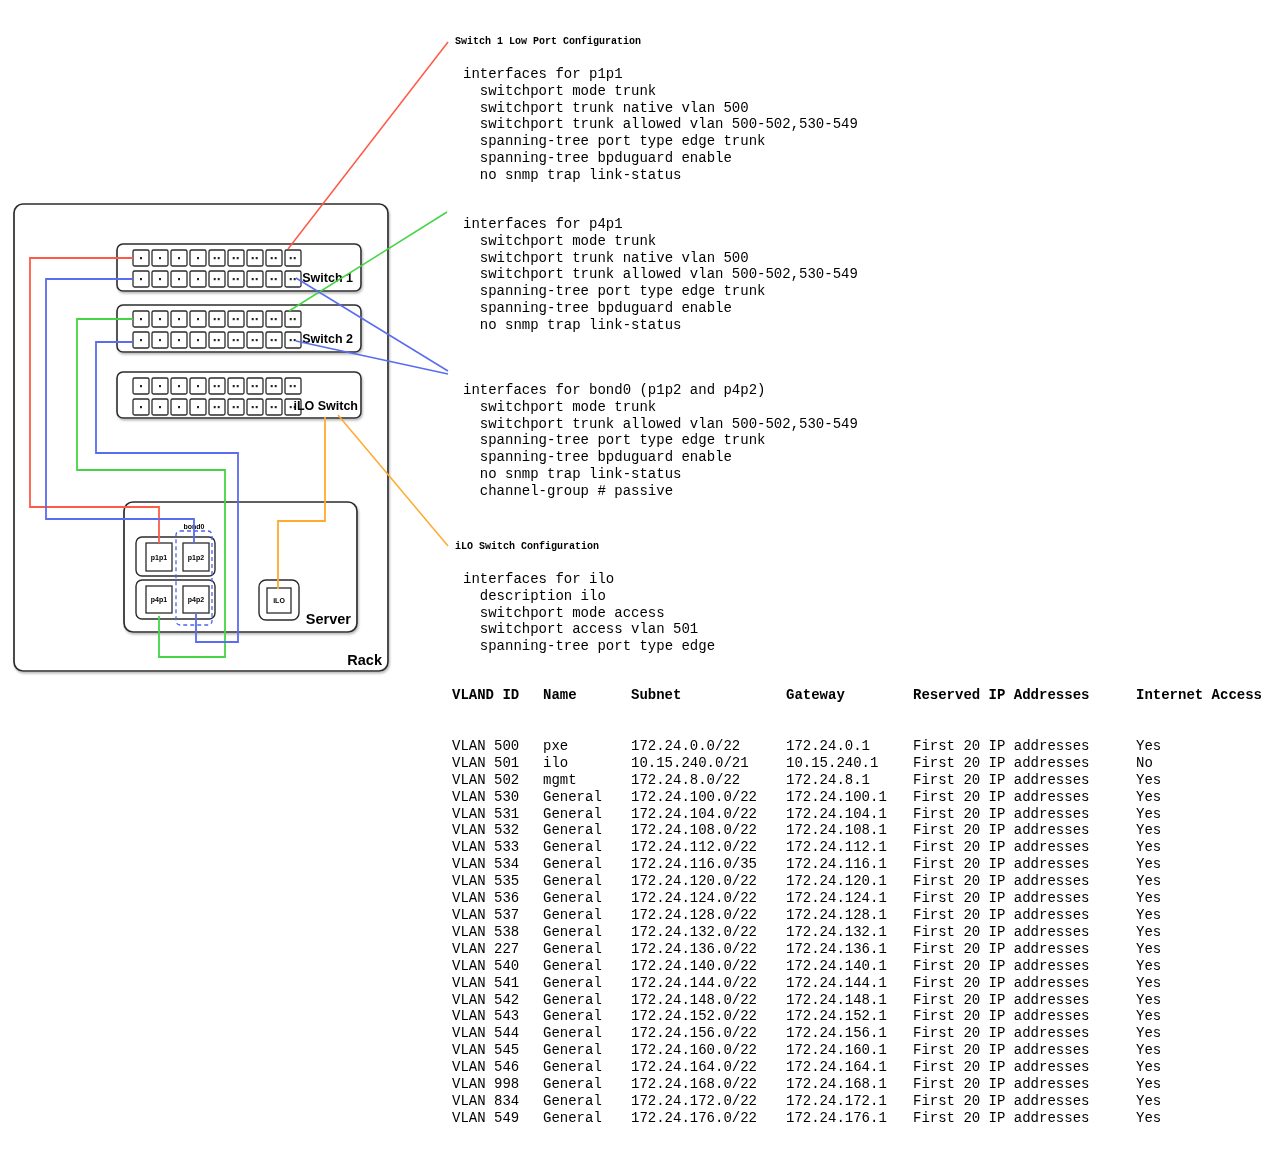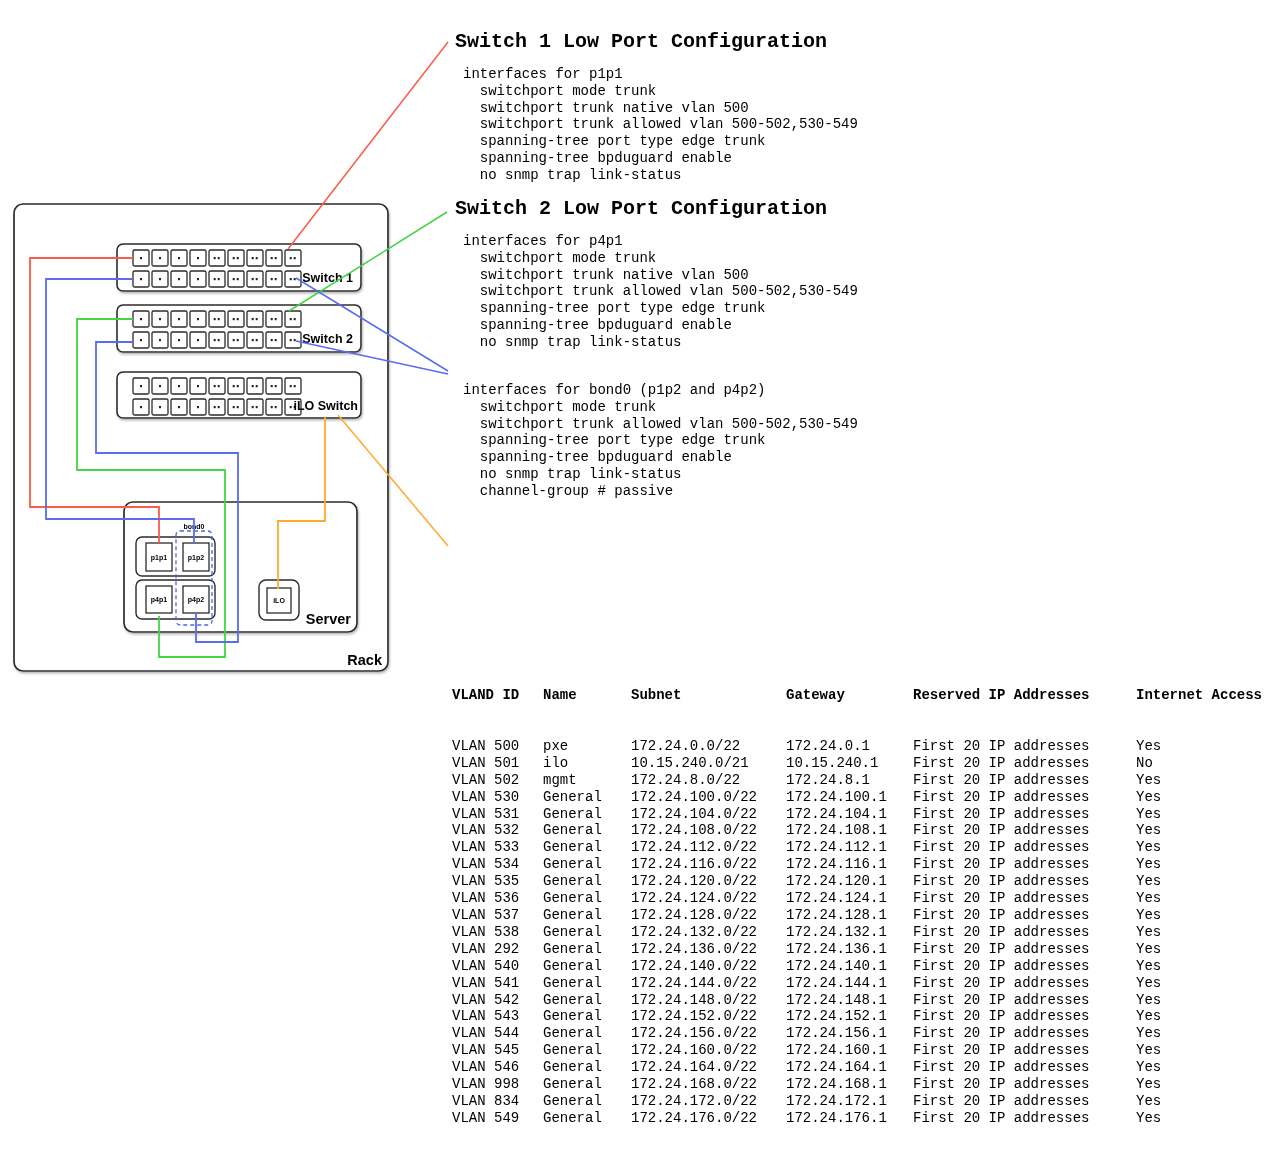--- a/index.html
+++ b/index.html
@@ -3,21 +3,21 @@
 <meta charset="utf-8">
 <style>
   html,body{margin:0;padding:0;background:#fff;}
   .canvas{position:relative;width:1287px;height:1154px;background:#fff;overflow:hidden;
           font-family:"Liberation Sans",sans-serif;color:#000;}
   svg{position:absolute;left:0;top:0;}
   .s-lbl{font-family:"Liberation Sans",sans-serif;font-weight:bold;font-size:12.5px;fill:#000;}
   .s-lbl-lg{font-family:"Liberation Sans",sans-serif;font-weight:bold;font-size:14.5px;fill:#000;}
   .s-lbl-xs{font-family:"Liberation Sans",sans-serif;font-weight:bold;font-size:7px;fill:#000;}
   .cfg{position:absolute;left:455px;width:460px;}
-  .cfg-title{font-family:"Liberation Mono",monospace;font-weight:bold;font-size:20px;line-height:17px;white-space:pre;}
+  .cfg-title{font-family:"Liberation Mono",monospace;font-weight:bold;font-size:10px;line-height:17px;white-space:pre;}
   .cfg-body{font-family:"Liberation Mono",monospace;font-size:14px;line-height:16.8px;margin:16px 0 0 8px;white-space:pre;}
   .vlan-table{position:absolute;left:452px;top:687px;font-family:"Liberation Mono",monospace;font-size:14px;}
   .trow{display:grid;grid-template-columns:91px 88px 155px 127px 223px 125px;line-height:16.9px;white-space:pre;}
   .thead{font-weight:bold;margin-bottom:34px;}
 </style>
 </head>
 <body>
 
 <div class="canvas">
 
@@ -235,62 +235,69 @@
     <div class="cfg-title">Switch 1 Low Port Configuration</div>
     <pre class="cfg-body">interfaces for p1p1
   switchport mode trunk
   switchport trunk native vlan 500
   switchport trunk allowed vlan 500-502,530-549
   spanning-tree port type edge trunk
   spanning-tree bpduguard enable
   no snmp trap link-status</pre>
   </div>
   <div class="cfg" style="top:200px">
-    <div class="cfg-title">Switch 2 Low Port Configuration</div>
     <pre class="cfg-body">interfaces for p4p1
   switchport mode trunk
   switchport trunk native vlan 500
   switchport trunk allowed vlan 500-502,530-549
   spanning-tree port type edge trunk
   spanning-tree bpduguard enable
   no snmp trap link-status</pre>
   </div>
   <div class="cfg" style="top:366px">
     <pre class="cfg-body">interfaces for bond0 (p1p2 and p4p2)
   switchport mode trunk
   switchport trunk allowed vlan 500-502,530-549
   spanning-tree port type edge trunk
   spanning-tree bpduguard enable
   no snmp trap link-status
   channel-group # passive</pre>
+  </div>
+  <div class="cfg" style="top:538px">
+    <div class="cfg-title">iLO Switch Configuration</div>
+    <pre class="cfg-body">interfaces for ilo
+  description ilo
+  switchport mode access
+  switchport access vlan 501
+  spanning-tree port type edge</pre>
   </div>
 
   <div class="vlan-table">
     <div class="trow thead">
       <div>VLAND ID</div>
       <div>Name</div>
       <div>Subnet</div>
       <div>Gateway</div>
       <div>Reserved IP Addresses</div>
       <div>Internet Access</div>
     </div>
     <div>
         <div class="trow"><div>VLAN 500</div><div>pxe</div><div>172.24.0.0/22</div><div>172.24.0.1</div><div>First 20 IP addresses</div><div>Yes</div></div>
         <div class="trow"><div>VLAN 501</div><div>ilo</div><div>10.15.240.0/21</div><div>10.15.240.1</div><div>First 20 IP addresses</div><div>No</div></div>
         <div class="trow"><div>VLAN 502</div><div>mgmt</div><div>172.24.8.0/22</div><div>172.24.8.1</div><div>First 20 IP addresses</div><div>Yes</div></div>
         <div class="trow"><div>VLAN 530</div><div>General</div><div>172.24.100.0/22</div><div>172.24.100.1</div><div>First 20 IP addresses</div><div>Yes</div></div>
         <div class="trow"><div>VLAN 531</div><div>General</div><div>172.24.104.0/22</div><div>172.24.104.1</div><div>First 20 IP addresses</div><div>Yes</div></div>
         <div class="trow"><div>VLAN 532</div><div>General</div><div>172.24.108.0/22</div><div>172.24.108.1</div><div>First 20 IP addresses</div><div>Yes</div></div>
         <div class="trow"><div>VLAN 533</div><div>General</div><div>172.24.112.0/22</div><div>172.24.112.1</div><div>First 20 IP addresses</div><div>Yes</div></div>
-        <div class="trow"><div>VLAN 534</div><div>General</div><div>172.24.116.0/22</div><div>172.24.116.1</div><div>First 20 IP addresses</div><div>Yes</div></div>
+        <div class="trow"><div>VLAN 534</div><div>General</div><div>172.24.116.0/35</div><div>172.24.116.1</div><div>First 20 IP addresses</div><div>Yes</div></div>
         <div class="trow"><div>VLAN 535</div><div>General</div><div>172.24.120.0/22</div><div>172.24.120.1</div><div>First 20 IP addresses</div><div>Yes</div></div>
         <div class="trow"><div>VLAN 536</div><div>General</div><div>172.24.124.0/22</div><div>172.24.124.1</div><div>First 20 IP addresses</div><div>Yes</div></div>
         <div class="trow"><div>VLAN 537</div><div>General</div><div>172.24.128.0/22</div><div>172.24.128.1</div><div>First 20 IP addresses</div><div>Yes</div></div>
         <div class="trow"><div>VLAN 538</div><div>General</div><div>172.24.132.0/22</div><div>172.24.132.1</div><div>First 20 IP addresses</div><div>Yes</div></div>
-        <div class="trow"><div>VLAN 292</div><div>General</div><div>172.24.136.0/22</div><div>172.24.136.1</div><div>First 20 IP addresses</div><div>Yes</div></div>
+        <div class="trow"><div>VLAN 227</div><div>General</div><div>172.24.136.0/22</div><div>172.24.136.1</div><div>First 20 IP addresses</div><div>Yes</div></div>
         <div class="trow"><div>VLAN 540</div><div>General</div><div>172.24.140.0/22</div><div>172.24.140.1</div><div>First 20 IP addresses</div><div>Yes</div></div>
         <div class="trow"><div>VLAN 541</div><div>General</div><div>172.24.144.0/22</div><div>172.24.144.1</div><div>First 20 IP addresses</div><div>Yes</div></div>
         <div class="trow"><div>VLAN 542</div><div>General</div><div>172.24.148.0/22</div><div>172.24.148.1</div><div>First 20 IP addresses</div><div>Yes</div></div>
         <div class="trow"><div>VLAN 543</div><div>General</div><div>172.24.152.0/22</div><div>172.24.152.1</div><div>First 20 IP addresses</div><div>Yes</div></div>
         <div class="trow"><div>VLAN 544</div><div>General</div><div>172.24.156.0/22</div><div>172.24.156.1</div><div>First 20 IP addresses</div><div>Yes</div></div>
         <div class="trow"><div>VLAN 545</div><div>General</div><div>172.24.160.0/22</div><div>172.24.160.1</div><div>First 20 IP addresses</div><div>Yes</div></div>
         <div class="trow"><div>VLAN 546</div><div>General</div><div>172.24.164.0/22</div><div>172.24.164.1</div><div>First 20 IP addresses</div><div>Yes</div></div>
         <div class="trow"><div>VLAN 998</div><div>General</div><div>172.24.168.0/22</div><div>172.24.168.1</div><div>First 20 IP addresses</div><div>Yes</div></div>
         <div class="trow"><div>VLAN 834</div><div>General</div><div>172.24.172.0/22</div><div>172.24.172.1</div><div>First 20 IP addresses</div><div>Yes</div></div>
         <div class="trow"><div>VLAN 549</div><div>General</div><div>172.24.176.0/22</div><div>172.24.176.1</div><div>First 20 IP addresses</div><div>Yes</div></div>

